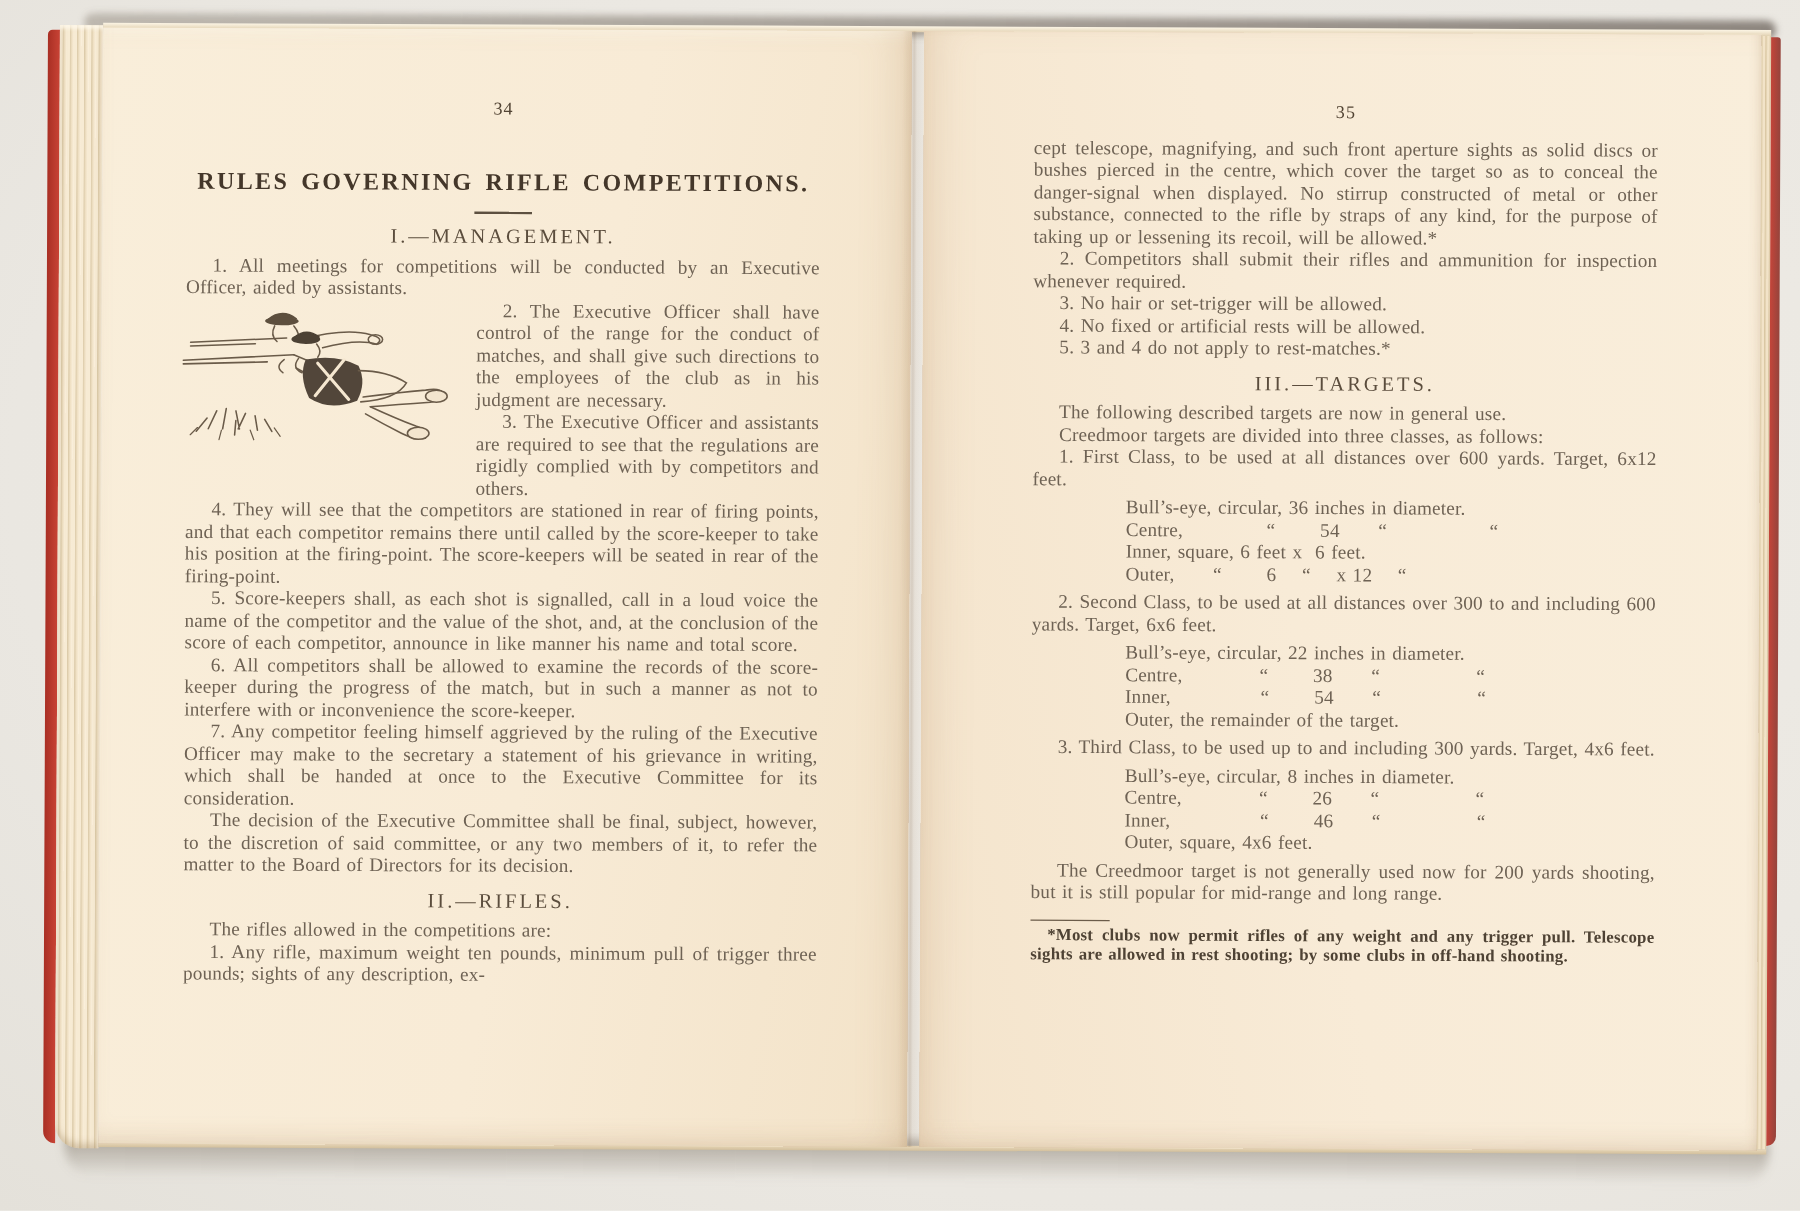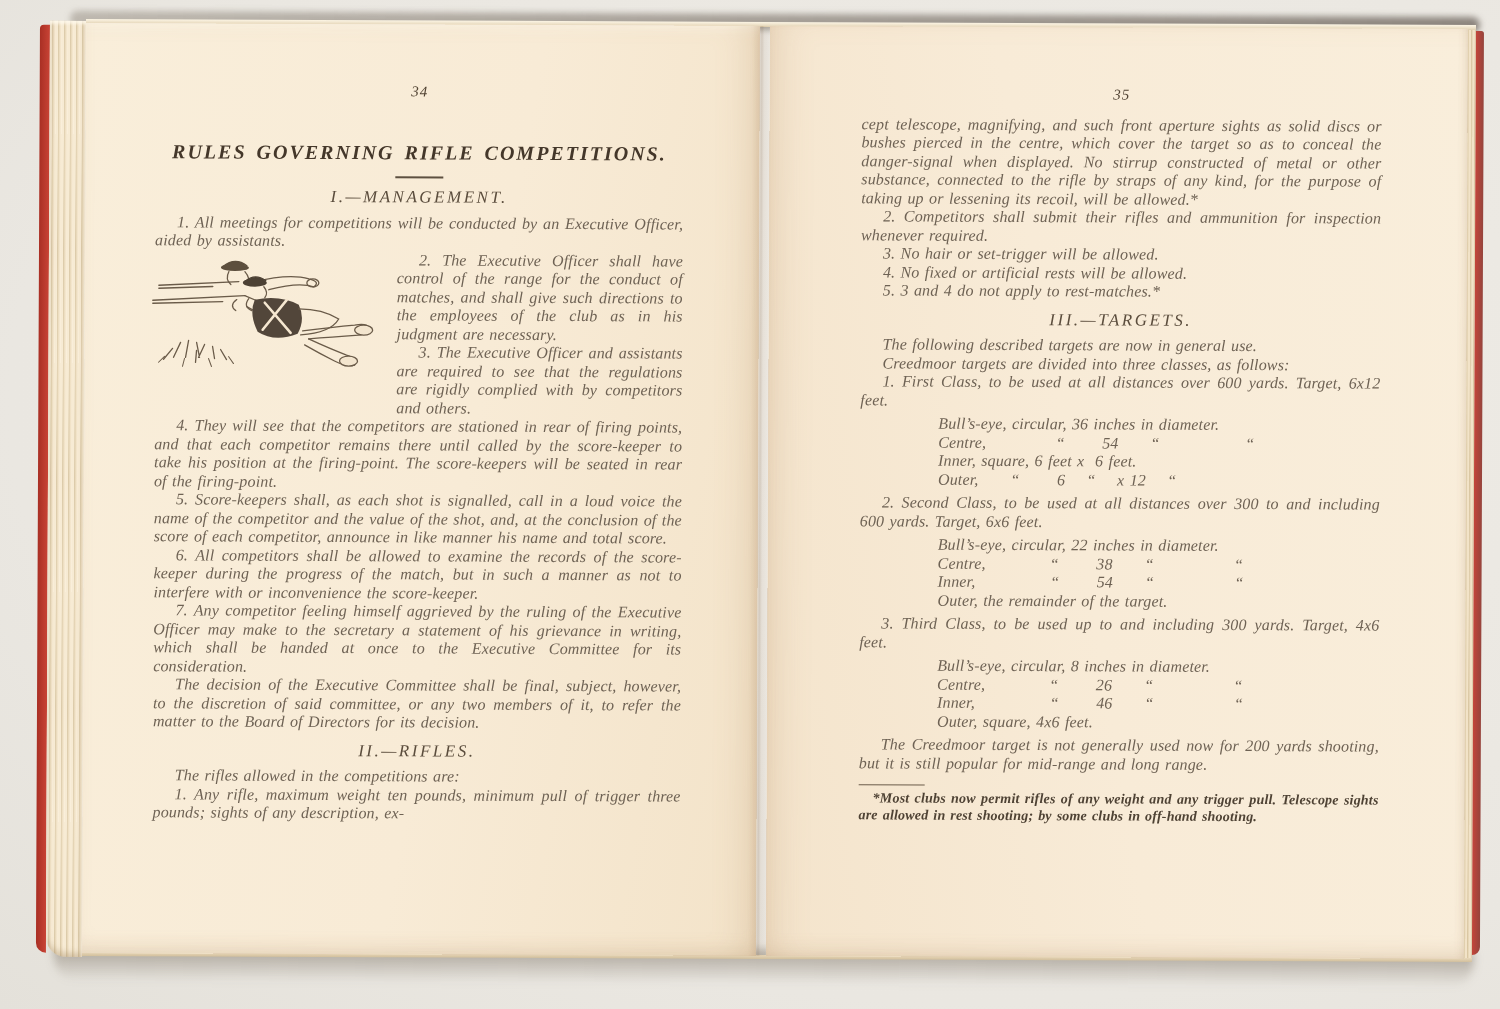--- a/index.html
+++ b/index.html
@@ -2,21 +2,21 @@
 <html><head>
 <meta charset="utf-8">
 <style>
   * { margin:0; padding:0; box-sizing:border-box; }
   html,body { width:1500px; height:1009px; overflow:hidden; }
   body {
     font-family: "Liberation Serif", "DejaVu Serif", serif;
     background: radial-gradient(ellipse at 65% 40%, #efece6 0%, #eae7e1 70%, #e4e1da 100%);
     position: relative;
   }
-  .scene { position:absolute; inset:0;font-style:italic; }
+  .scene { position:absolute; inset:0; }
   .book {
     position:absolute; left:40px; top:20px; width:1444px; height:942px;
     transform: rotate(0.25deg); transform-origin: 20% 0%;
   }
   .top-shadow {
     position:absolute; left:30px; top:-8px; width:1410px; height:16px;
     background: linear-gradient(to right, rgba(125,115,102,.40), rgba(82,72,64,.62));
     border-radius:8px; filter: blur(3px); z-index:0;
   }
   .bottom-shadow {

